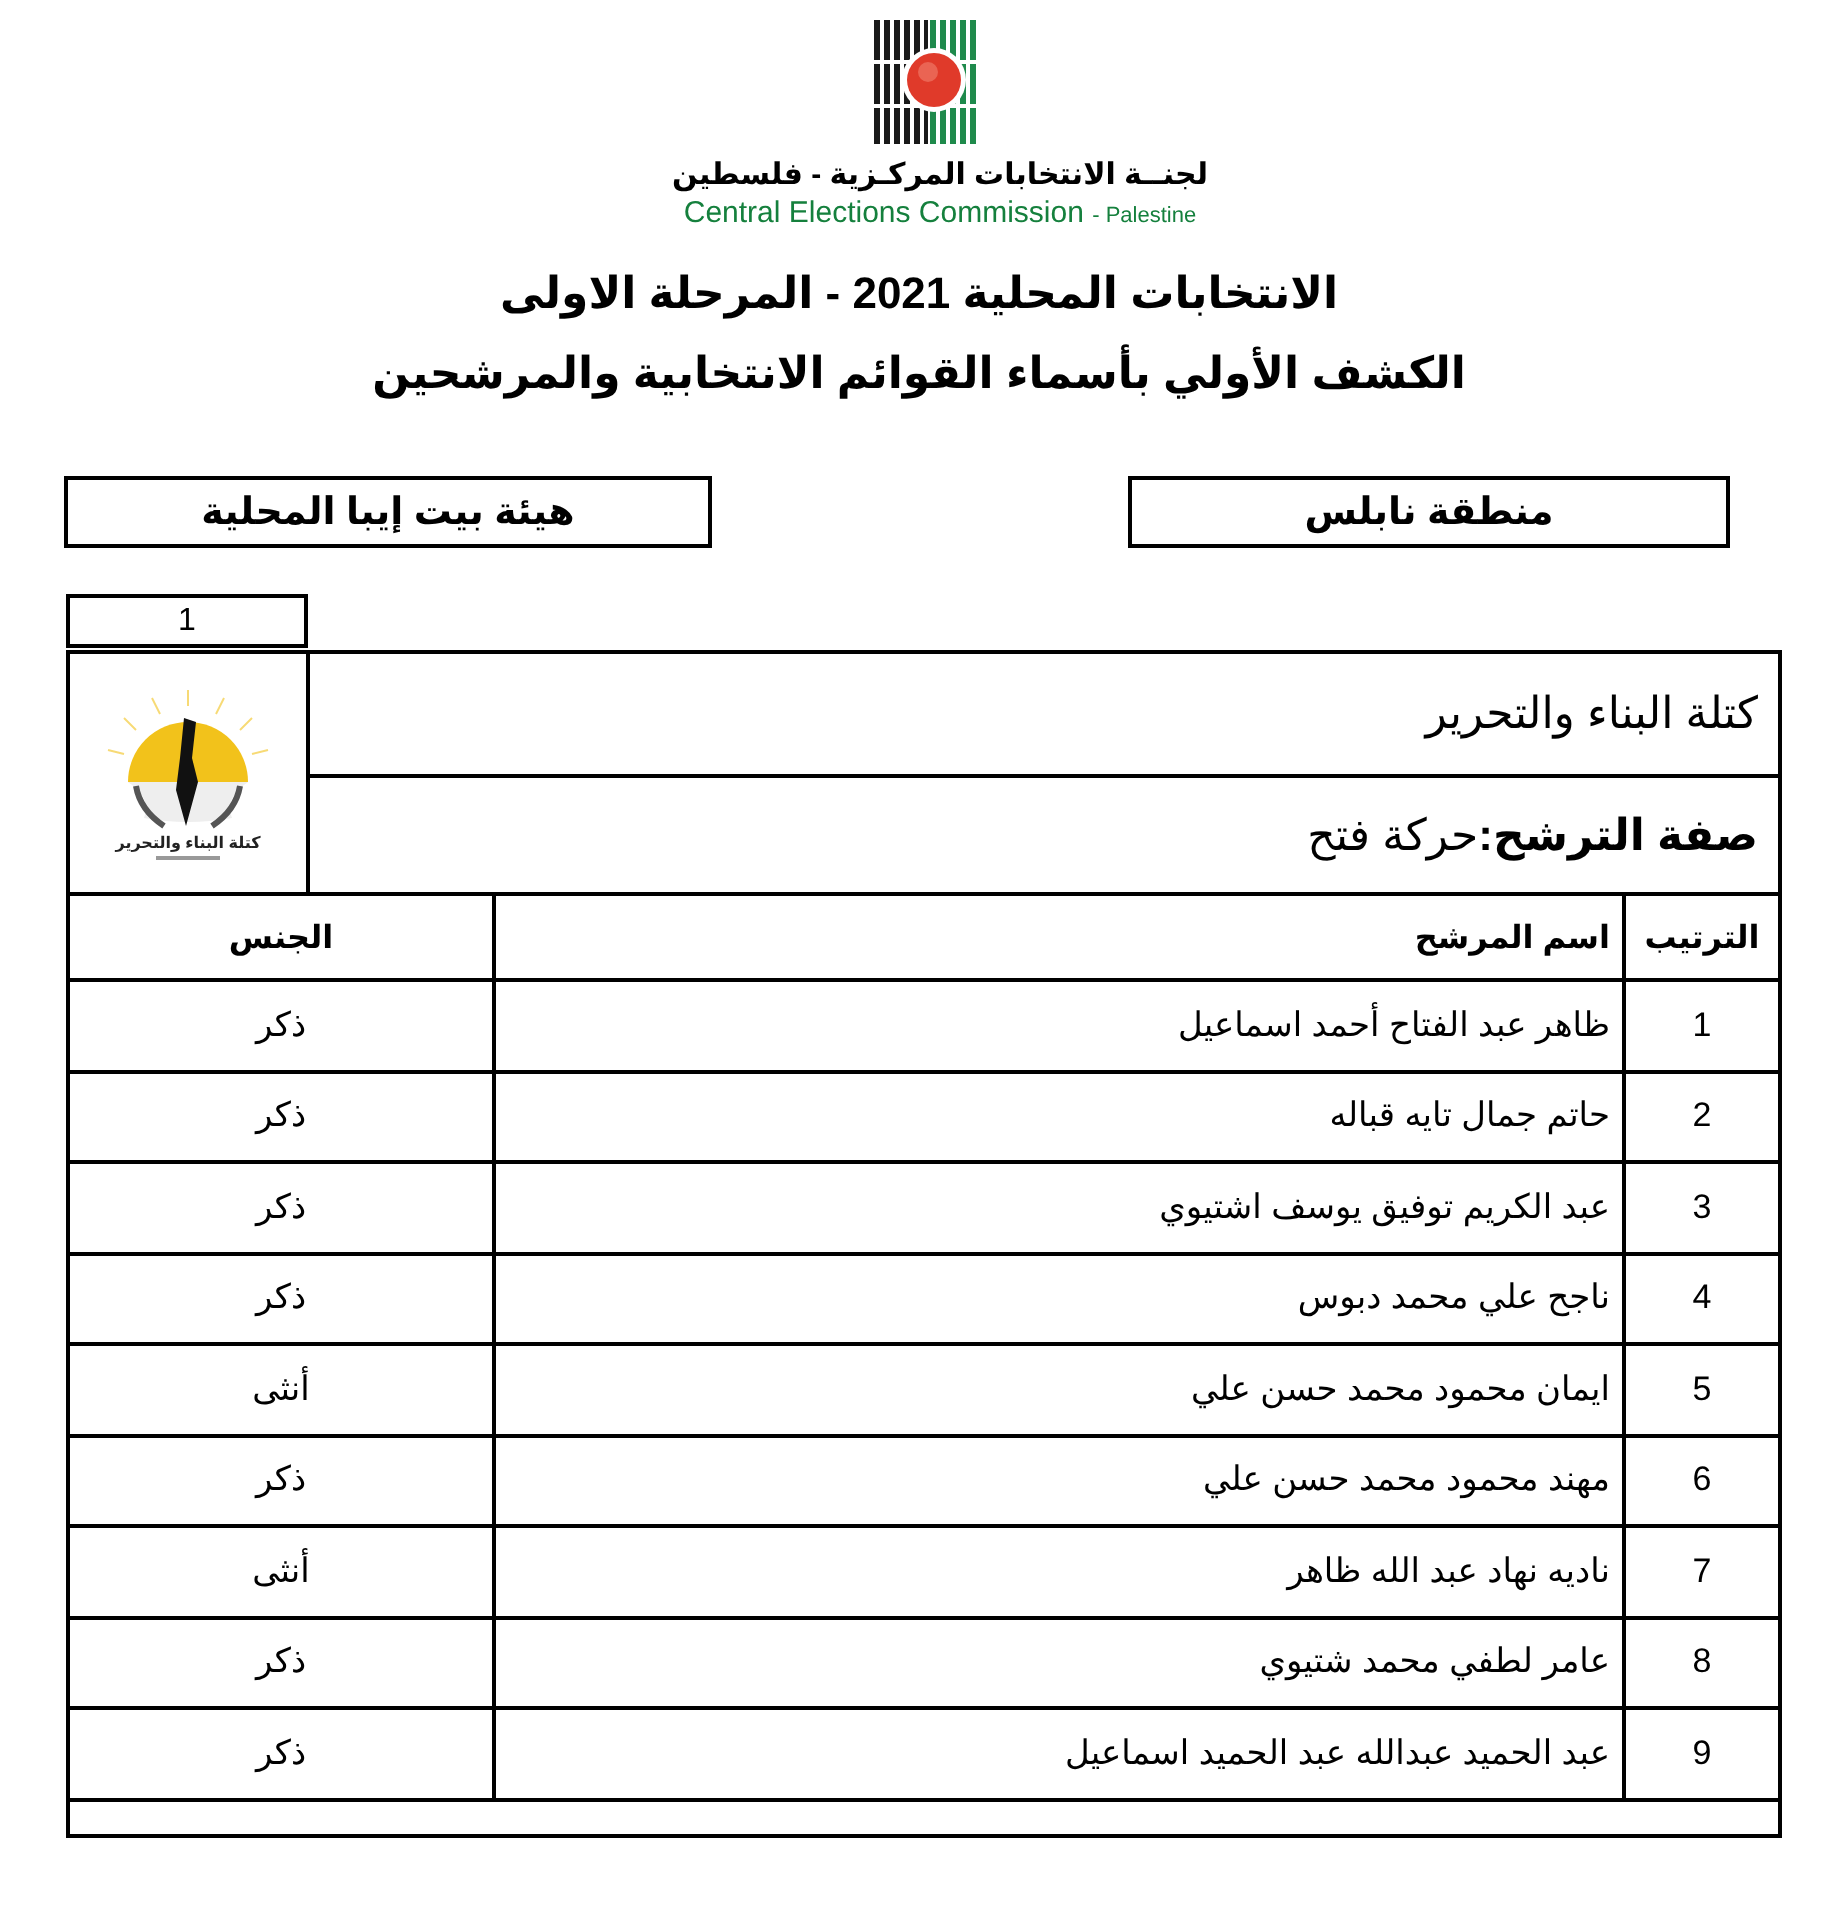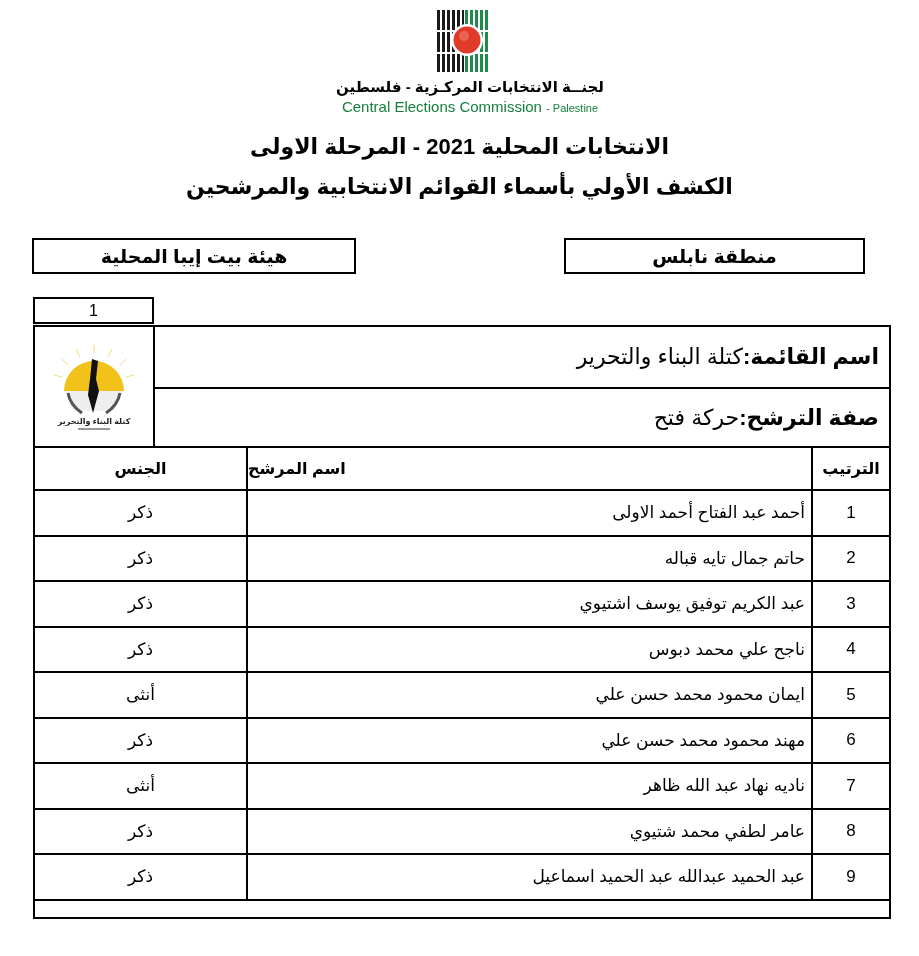--- a/index.html
+++ b/index.html
@@ -82,40 +82,39 @@
       <path d="M18 52 A30 30 0 0 1 78 52 Z" fill="#f2c21b"></path>
       <path d="M18 52 Q30 60 26 70 Q48 74 70 70 Q66 60 78 52 Z" fill="#eee"></path>
       <path d="M46 20 L52 22 L50 40 L53 52 L47 74 L42 56 L44 40 Z" fill="#111"></path>
       <path d="M22 54 Q24 66 36 74" stroke="#555" stroke-width="3" fill="none"></path>
       <path d="M74 54 Q72 66 60 74" stroke="#555" stroke-width="3" fill="none"></path>
       <text x="48" y="85" font-size="8" text-anchor="middle" fill="#222" font-weight="bold">كتلة البناء والتحرير</text>
       <rect x="32" y="89" width="32" height="2" fill="#999"></rect>
     </svg>
   </div>
   <div class="abs list-name">
-    <span class="lbl">اسم القائمة:</span>
     <span> كتلة البناء والتحرير</span>
   </div>
   <div class="abs list-type">
     <span class="lbl">صفة الترشح:</span>
     <span>حركة فتح</span>
   </div>
 
   <table class="cands">
     <thead>
       <tr>
         <th class="c-rank">الترتيب</th>
-        <th class="c-name" style="text-align:left">اسم المرشح</th>
+        <th class="c-name" style="text-align:right">اسم المرشح</th>
         <th class="c-gender">الجنس</th>
       </tr>
     </thead>
     <tbody>
       <tr>
         <td class="c-rank">1</td>
-        <td class="c-name">أحمد عبد الفتاح أحمد الاولى</td>
+        <td class="c-name">ظاهر عبد الفتاح أحمد اسماعيل</td>
         <td class="c-gender">ذكر</td>
       </tr>
       <tr>
         <td class="c-rank">2</td>
         <td class="c-name">حاتم جمال تايه قباله</td>
         <td class="c-gender">ذكر</td>
       </tr>
       <tr>
         <td class="c-rank">3</td>
         <td class="c-name">عبد الكريم توفيق يوسف اشتيوي</td>

